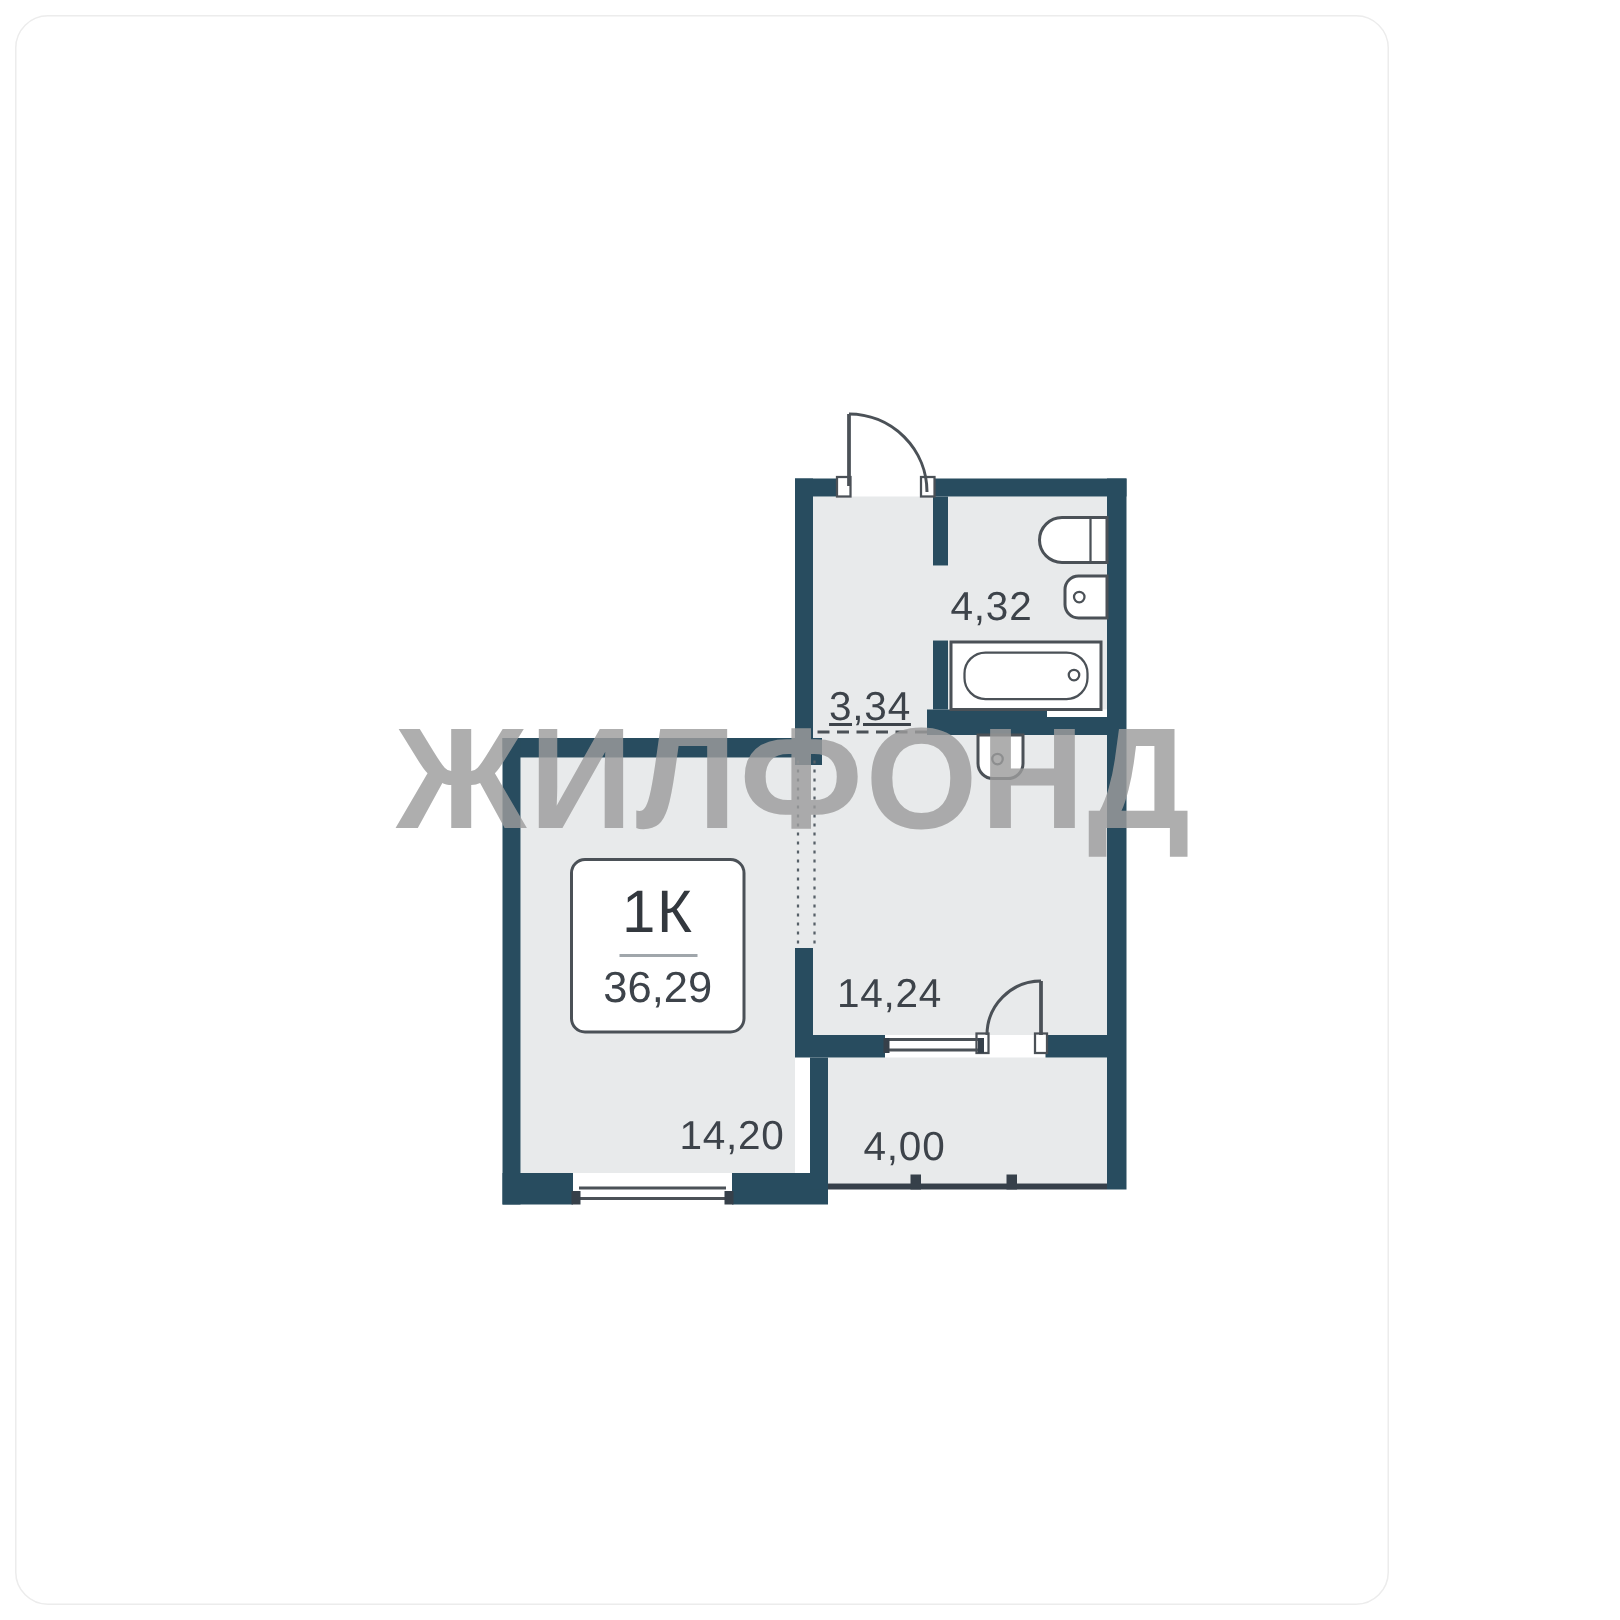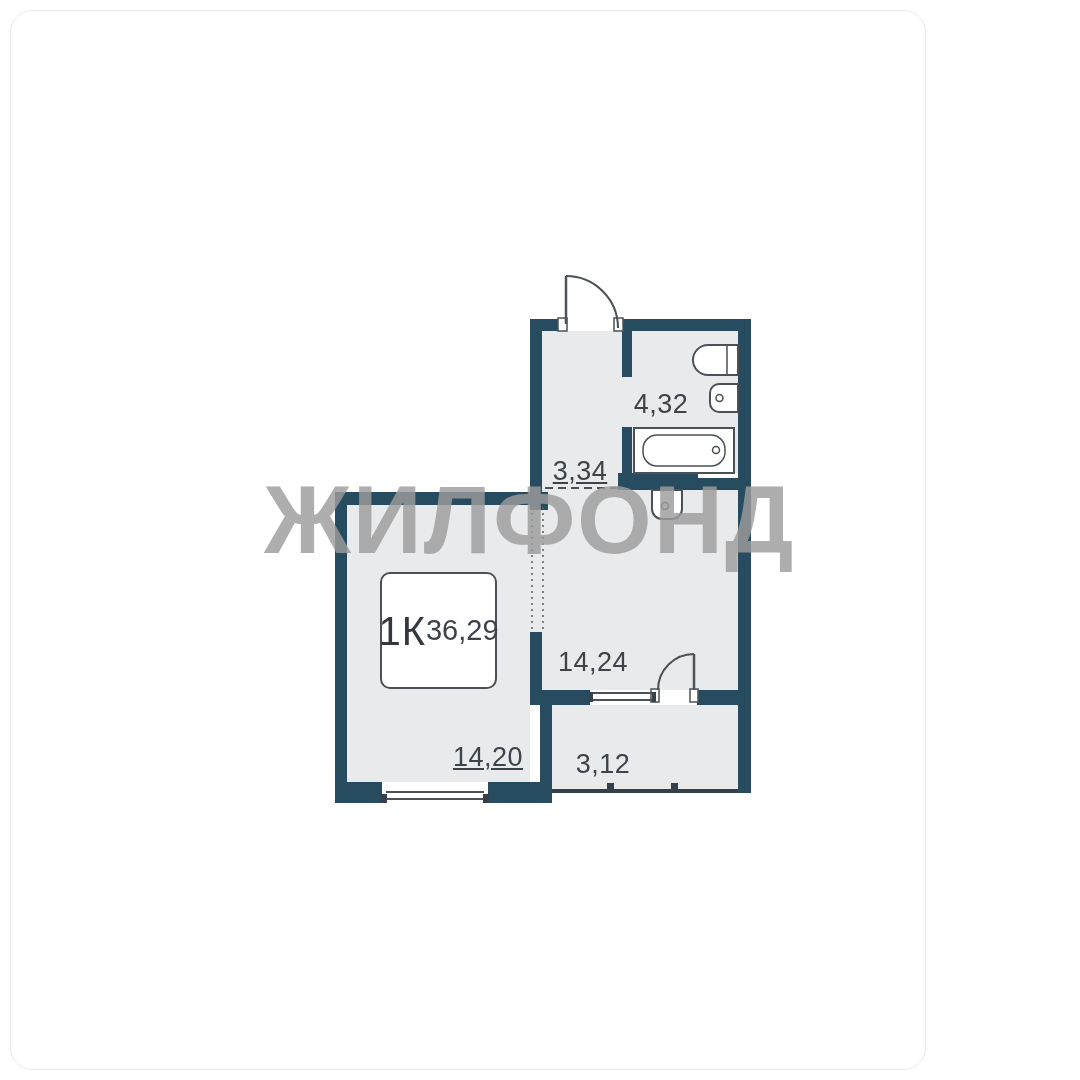--- a/index.html
+++ b/index.html
@@ -12,21 +12,21 @@
   .canvas{position:relative;width:936px;height:1080px;background:#ffffff;overflow:hidden;
           font-family:"Liberation Sans", sans-serif;}
   .frame{position:absolute;inset:10px;border:1px solid #ececec;border-radius:22px;}
   .plan{position:absolute;inset:0;}
   .floor{position:absolute;background:var(--floor);}
   .wall{position:absolute;background:var(--wall);}
   .svg-overlay{position:absolute;left:0;top:0;pointer-events:none;}
   .area-label{position:absolute;width:90px;text-align:center;font-size:27px;line-height:30px;
               color:var(--text);letter-spacing:0.5px;}
   .unit-box{position:absolute;left:380px;top:572px;width:113px;height:113px;background:#ffffff;
-            border:2px solid #4b5157;border-radius:10px;display:flex;flex-direction:row;
+            border:2px solid #4b5157;border-radius:10px;display:flex;flex-direction:column;
             align-items:center;justify-content:center;}
   .unit-type{font-size:40px;font-weight:500;color:#33383e;letter-spacing:1px;line-height:1;}
   .unit-divider{width:52px;height:2px;background:#a0a6ab;margin:8px 0 7px 0;}
   .unit-area{font-size:29px;color:var(--text);line-height:1;}
   .watermark{position:absolute;left:264px;top:472px;font-size:96px;line-height:96px;font-weight:700;
              letter-spacing:2px;color:rgba(156,156,156,0.82);white-space:nowrap;z-index:50;}
 </style>
 </head>
 <body>
 
@@ -99,22 +99,22 @@
       <rect x="643" y="435" width="82" height="31" rx="14" fill="#ffffff" stroke="#4b5157" stroke-width="1.5"></rect>
       <circle cx="716" cy="450" r="3.5" fill="#ffffff" stroke="#4b5157" stroke-width="1.5"></circle>
 
       <path d="M 652 490 V 509 A 10 10 0 0 0 662 519 H 672 A 10 10 0 0 0 682 509 V 490 Z" fill="#ffffff" stroke="#4b5157" stroke-width="2"></path>
       <circle cx="665" cy="506" r="3.5" fill="#ffffff" stroke="#4b5157" stroke-width="1.5"></circle>
     </svg>
 
     <div class="area-label" style="left:616px;top:389px;">4,32</div>
     <div class="area-label" style="left:535px;top:456px;text-decoration:underline;">3,34</div>
     <div class="area-label" style="left:548px;top:647px;">14,24</div>
-    <div class="area-label" style="left:443px;top:742px;text-decoration:underline;">14,20</div>
-    <div class="area-label" style="left:558px;top:749px;">3,12</div>
+    <div class="area-label" style="left:443px;top:742px;">14,20</div>
+    <div class="area-label" style="left:558px;top:749px;">4,00</div>
 
     <div class="unit-box">
       <div class="unit-type">1К</div>
       <div class="unit-divider"></div>
       <div class="unit-area">36,29</div>
     </div>
 
     <div class="watermark">ЖИЛФОНД</div>
   </div>
 </div>

